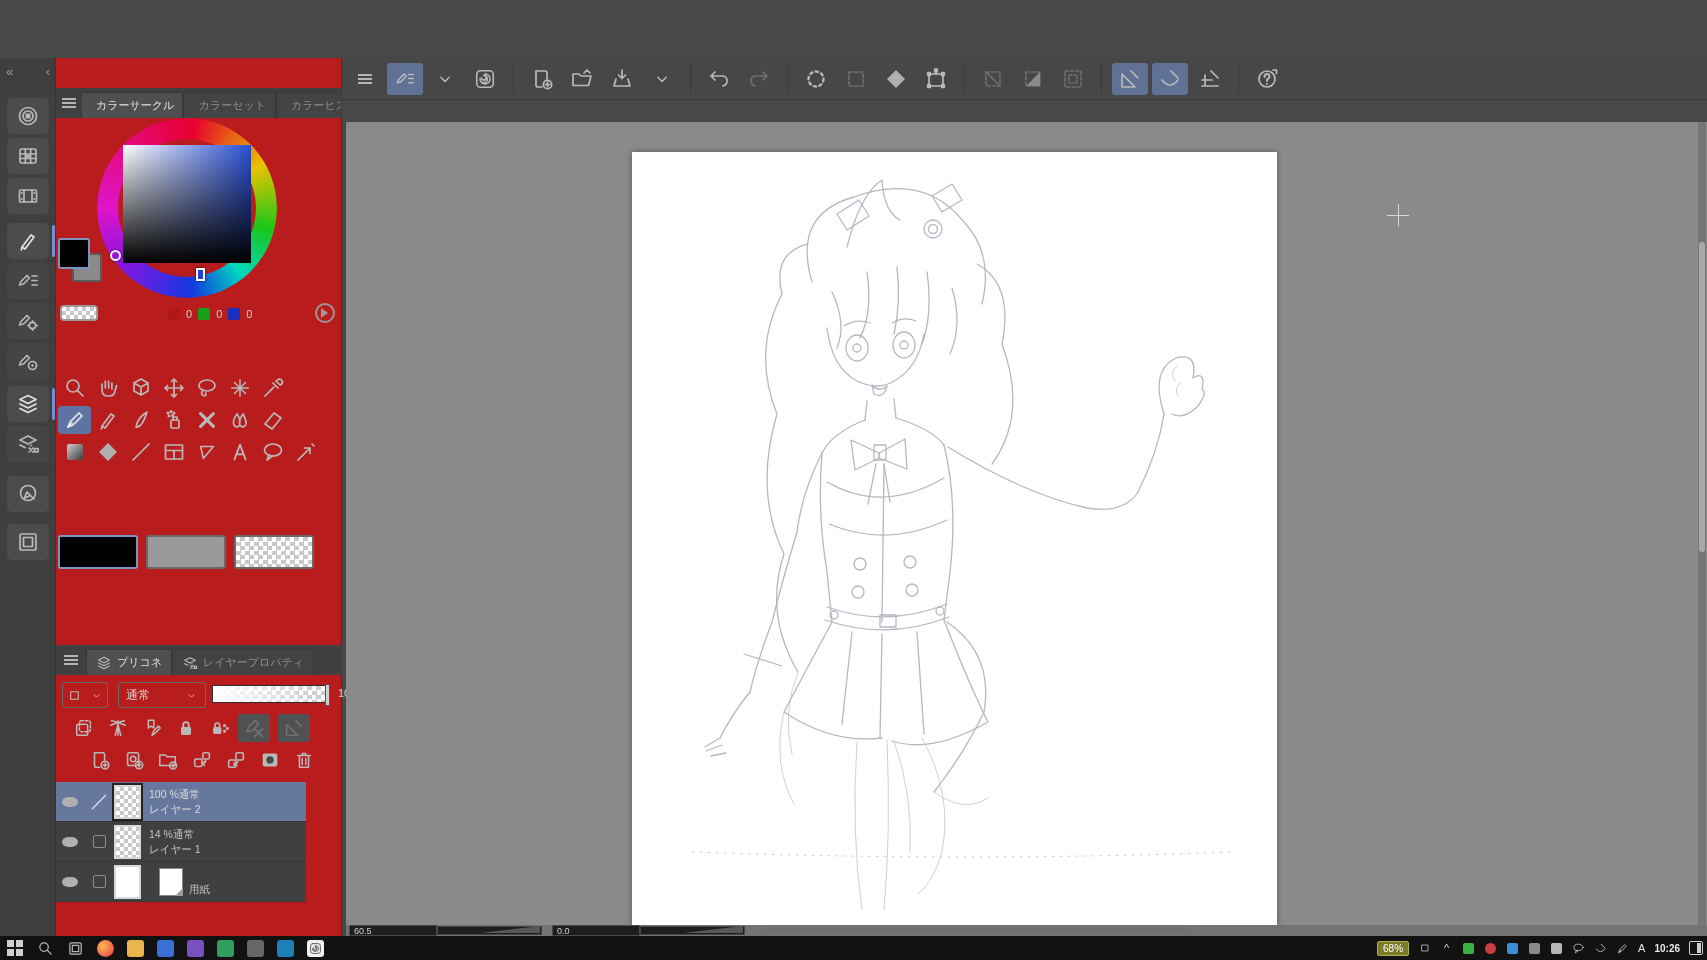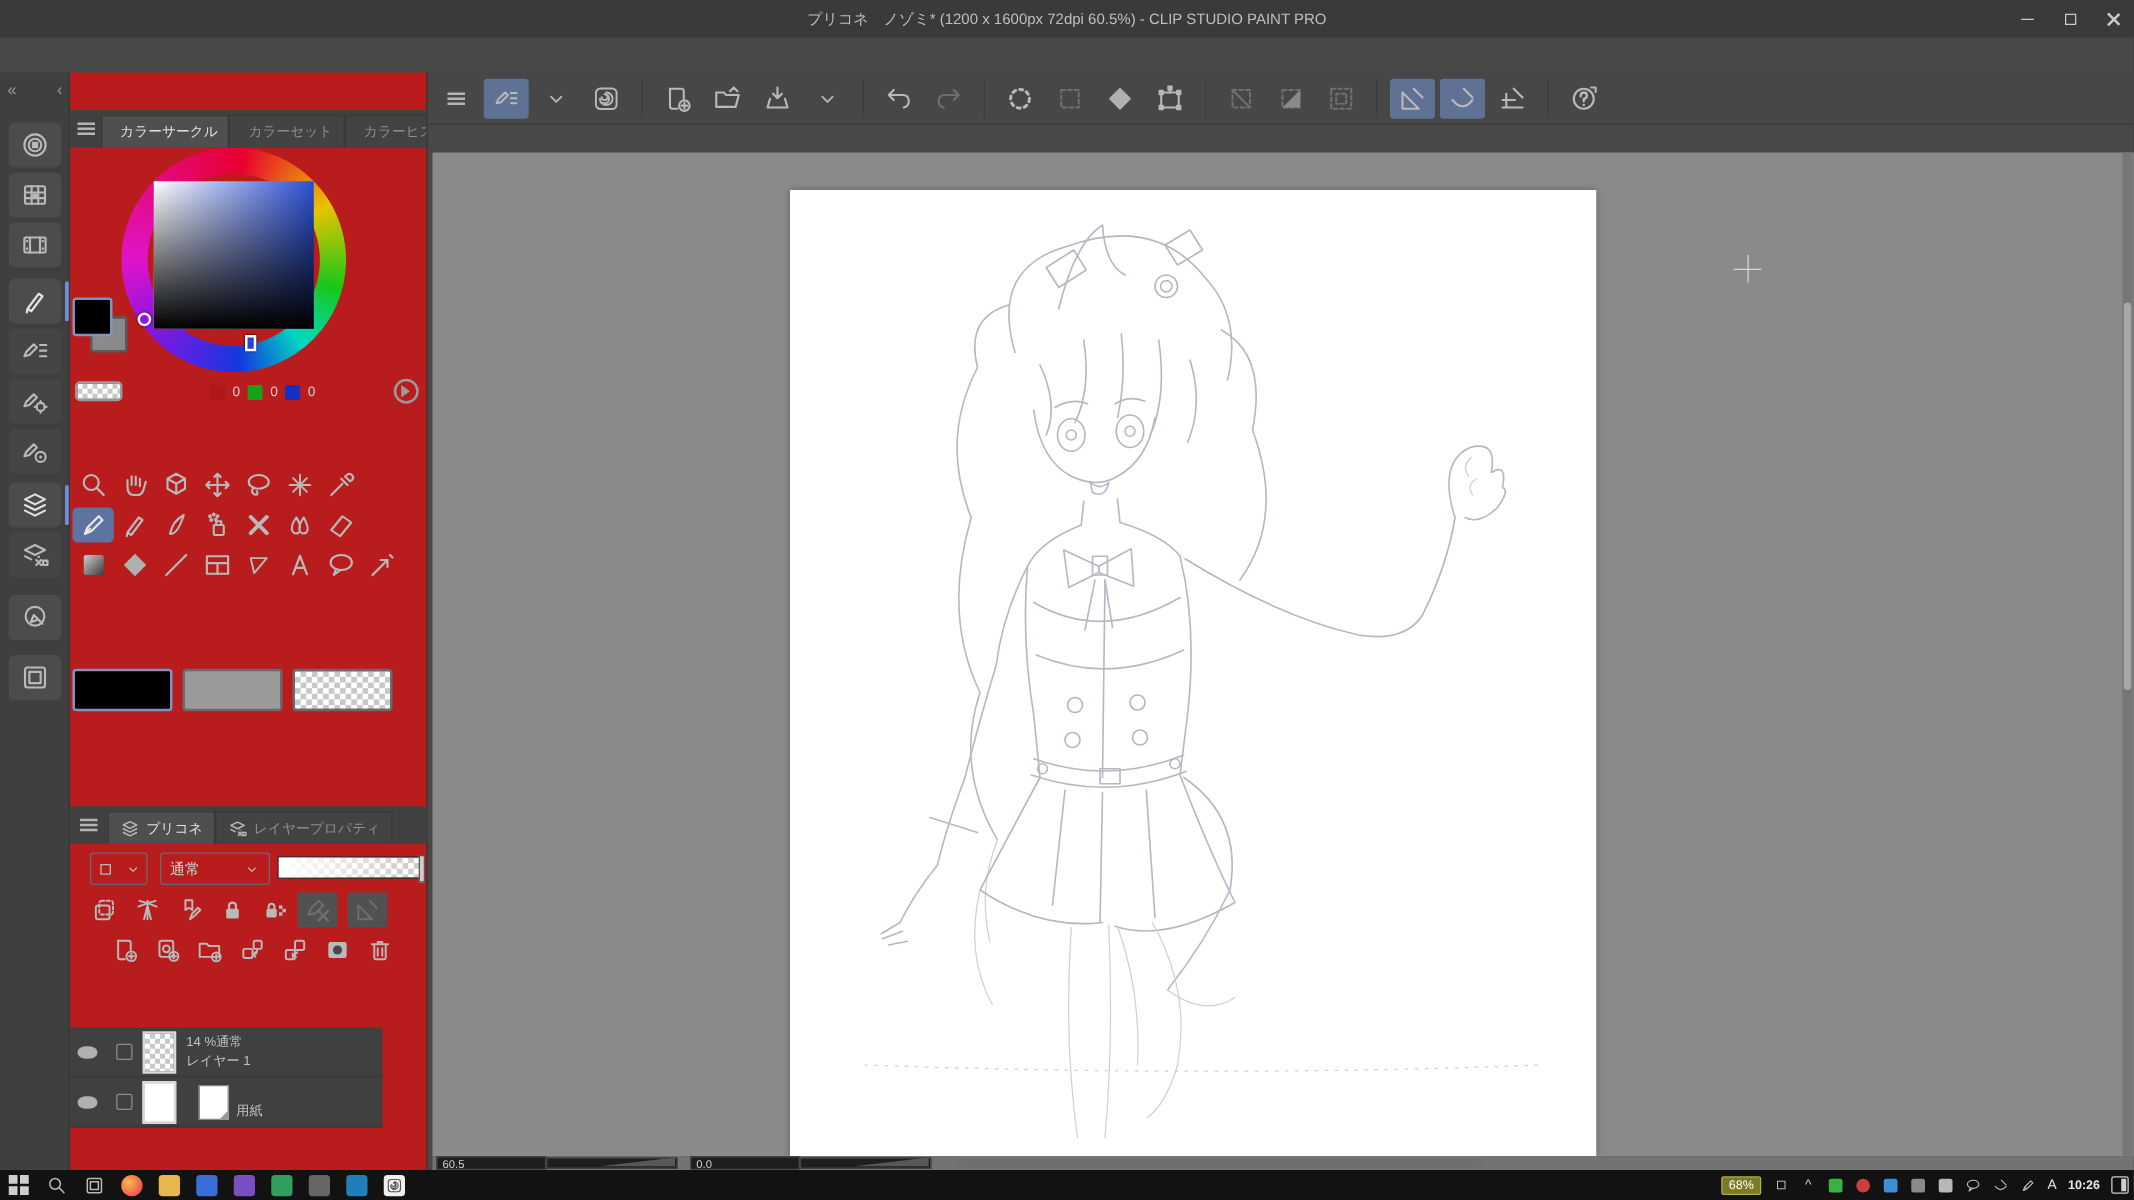--- a/index.html
+++ b/index.html
@@ -399,32 +399,20 @@
         <path d="M7 8 V19 Q7 20 8 20 H16 Q17 20 17 19 V8 M5 7 H19 M10 7 V5 H14 V7 M10 10.5 V17 M14 10.5 V17"></path>
       </symbol>
 <symbol id="s-minidropsq" viewBox="0 0 24 24">
         <rect x="6" y="6" width="12" height="12"></rect>
       </symbol>
 </defs>
 </svg>
 
 <div class="screen">
 
-  <div class="abs titlebar">
-    <div class="title">プリコネ　ノゾミ* (1200 x 1600px 72dpi 60.5%) - CLIP STUDIO PAINT PRO</div>
-    <div class="winbtn" style="right:68px">
-        <span class="minimize-g"></span>
-      </div>
-    <div class="winbtn" style="right:34px">
-        <span class="maximize-g"></span>
-      </div>
-    <div class="winbtn" style="right:0">
-        <span class="close-g"></span>
-      </div>
-  </div>
 
 
   <div class="abs cmdbar">
     <div class="grip"></div>
     <div class="cmd">
         <span class="hamb">
           <i></i>
         </span>
       </div>
     <div class="cmd on">
@@ -771,21 +759,21 @@
           <span>プリコネ</span>
         </div>
       <div class="ptab">
           <svg class="i" width="16" height="16">
             <use href="#s-layerprop"></use>
           </svg>
           <span>レイヤープロパティ</span>
         </div>
     </div>
 
-    <div class="abs blendrow" style="left:16px; top:624px; width:280px; height:28px;">
+    <div class="abs blendrow" style="left:6px; top:624px; width:280px; height:28px;">
       <div class="minidrop">
         <svg class="i" width="15" height="15">
             <use href="#s-minidropsq"></use>
           </svg>
         <svg class="i" width="13" height="13">
             <use href="#s-chev"></use>
           </svg>
       </div>
       <div class="blenddrop">
         <span>通常</span>
@@ -866,20 +854,35 @@
           <use href="#s-mask"></use>
         </svg>
       </div>
     <div class="lcmd" style="left:232px;top:688px">
         <svg class="i" width="22" height="22">
           <use href="#s-trash"></use>
         </svg>
       </div>
   </div>
 
+  <div class="layerrow sel" style="top:782px">
+    <div class="eyecell">
+        <span class="eyeg"></span>
+      </div>
+    <div class="editcell">
+        <svg class="i" width="20" height="20" style="stroke:#dcdcdc">
+          <use href="#s-line"></use>
+        </svg>
+      </div>
+    <div class="lthumb checker target"></div>
+    <div class="lmeta">
+        <div>100 %通常</div>
+        <div>レイヤー 2</div>
+      </div>
+  </div>
   <div class="layerrow" style="top:822px">
     <div class="eyecell">
         <span class="eyeg"></span>
       </div>
     <div class="editcell">
         <span class="chk"></span>
       </div>
     <div class="lthumb checker"></div>
     <div class="lmeta">
         <div>14 %通常</div>

